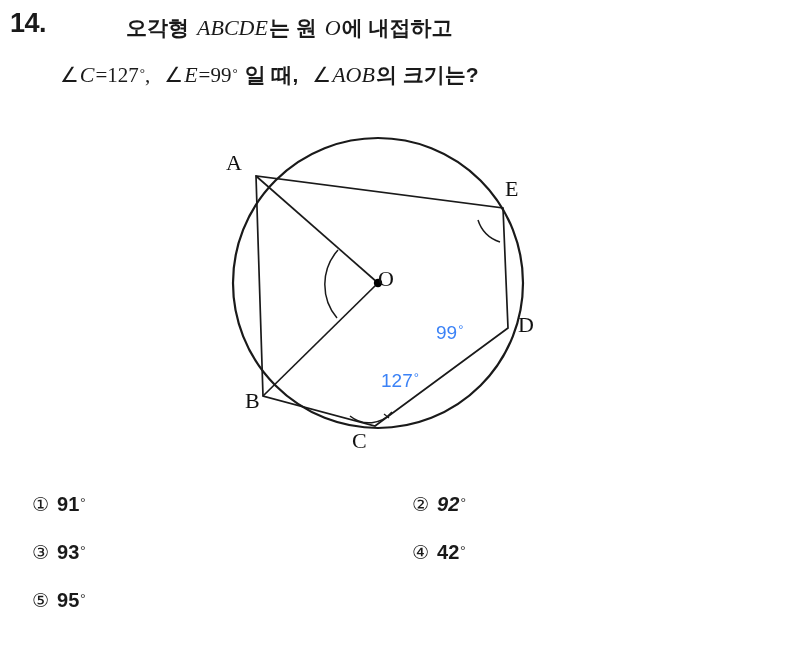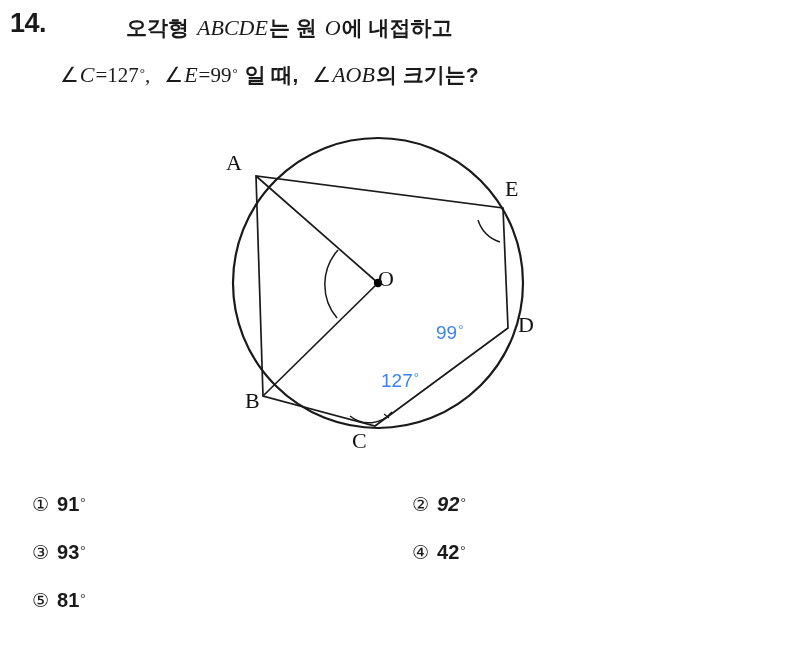--- a/index.html
+++ b/index.html
@@ -183,17 +183,17 @@
     <div class="choice c2">
       <span class="circ">②</span><span class="val">92</span><span class="deg">°</span>
     </div>
     <div class="choice c3">
       <span class="circ">③</span><span class="val">93</span><span class="deg">°</span>
     </div>
     <div class="choice c4">
       <span class="circ">④</span><span class="val">42</span><span class="deg">°</span>
     </div>
     <div class="choice c5">
-      <span class="circ">⑤</span><span class="val">81</span><span class="deg">°</span>
+      <span class="circ">⑤</span><span class="val">95</span><span class="deg">°</span>
     </div>
   </div>
 
 </div>
 
 </body></html>

